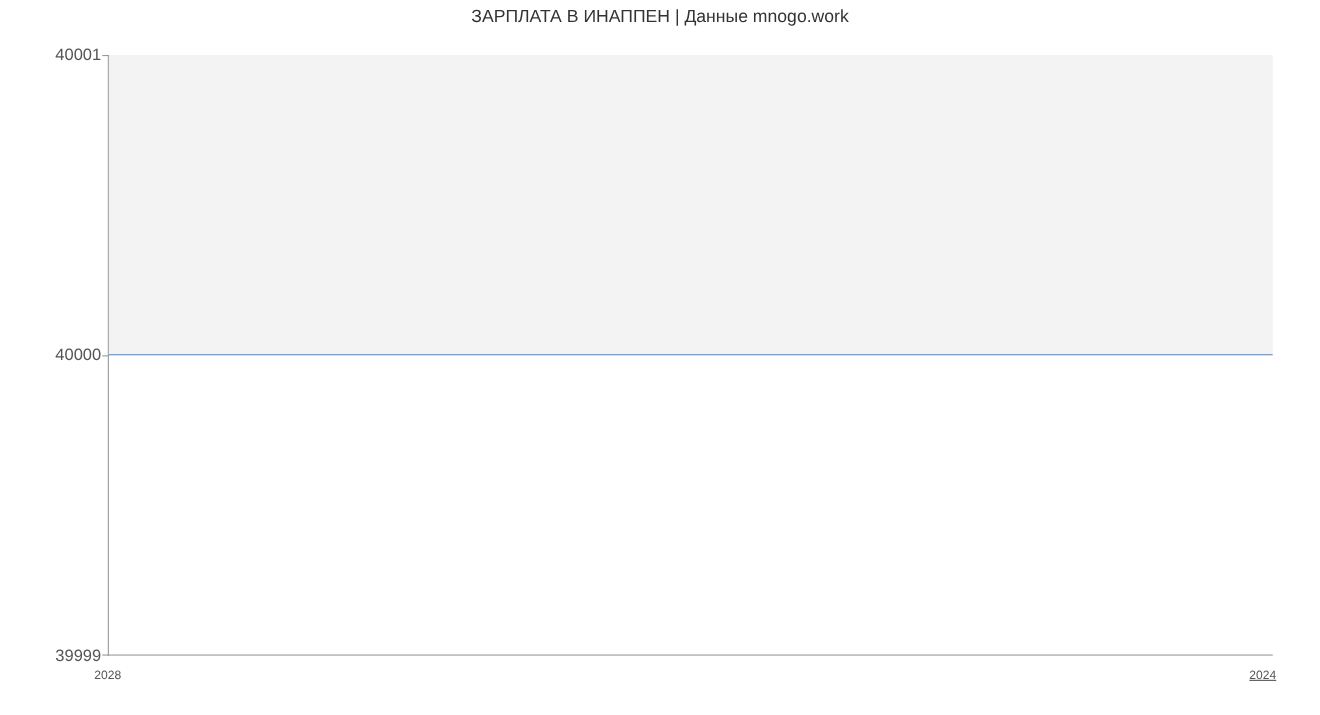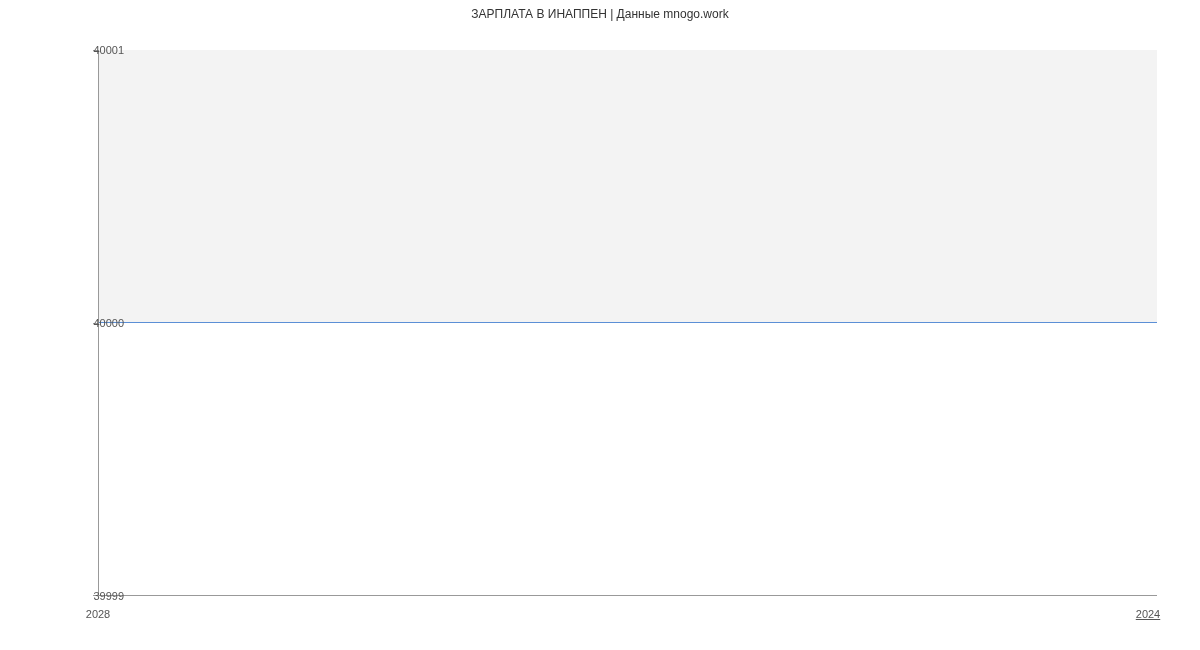--- a/index.html
+++ b/index.html
@@ -9,21 +9,21 @@
       background: #ffffff;
       font-family: Verdana, Geneva, sans-serif;
       position: relative;
     }
     .chart-title {
       position: absolute;
       top: 7px;
       left: 0;
       width: 100%;
       text-align: center;
-      font-size: 12px;
+      font-size: 16px;
       color: #333;
       font-weight: normal;
     }
     .plot-area {
       position: absolute;
       left: 98px;
       top: 50px;
       width: 1059px;
       height: 546px;
       border-left: 1px solid #999;
@@ -51,22 +51,22 @@
       left: 93px;
       width: 6px;
       height: 1px;
       background: #999;
     }
     .y-tick-top { top: 50px; }
     .y-tick-mid { top: 323px; }
     .y-tick-bot { top: 595px; }
     .y-label {
       position: absolute;
-      right: 1076px;
-      font-size: 11px;
+      right: 1108px;
+      font-size: 15px;
       color: #555;
       text-align: left;
       transform: translateY(-50%);
     }
     .y-label-top { top: 50px; }
     .y-label-mid { top: 323px; }
     .y-label-bot { top: 596px; }
     .x-label {
       position: absolute;
       top: 608px;

